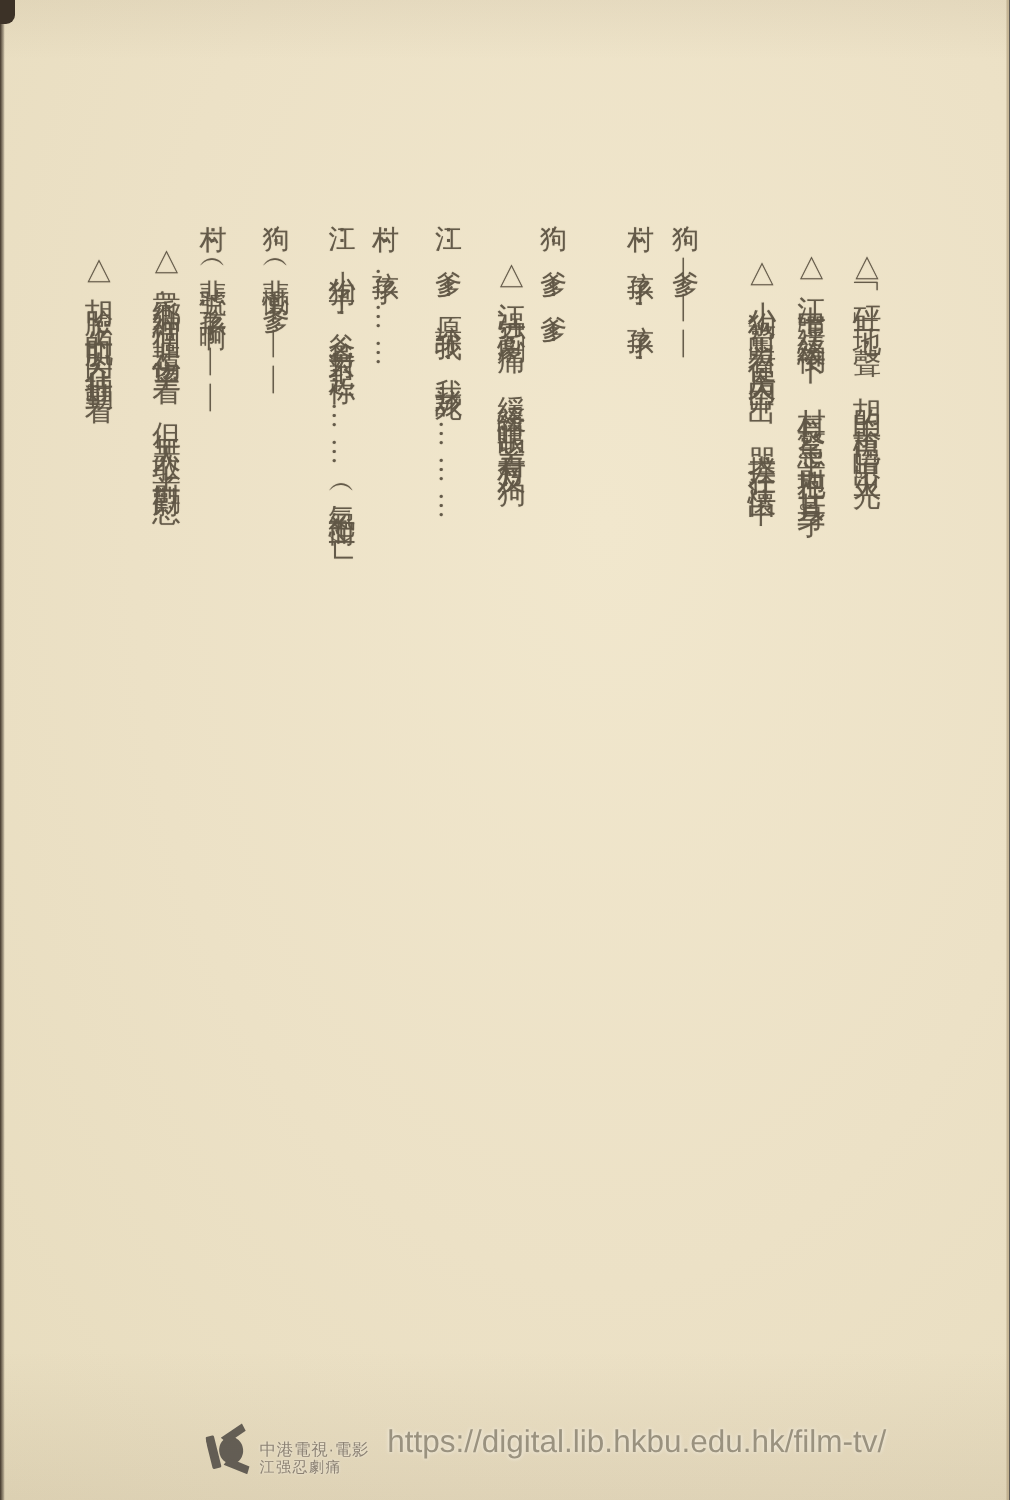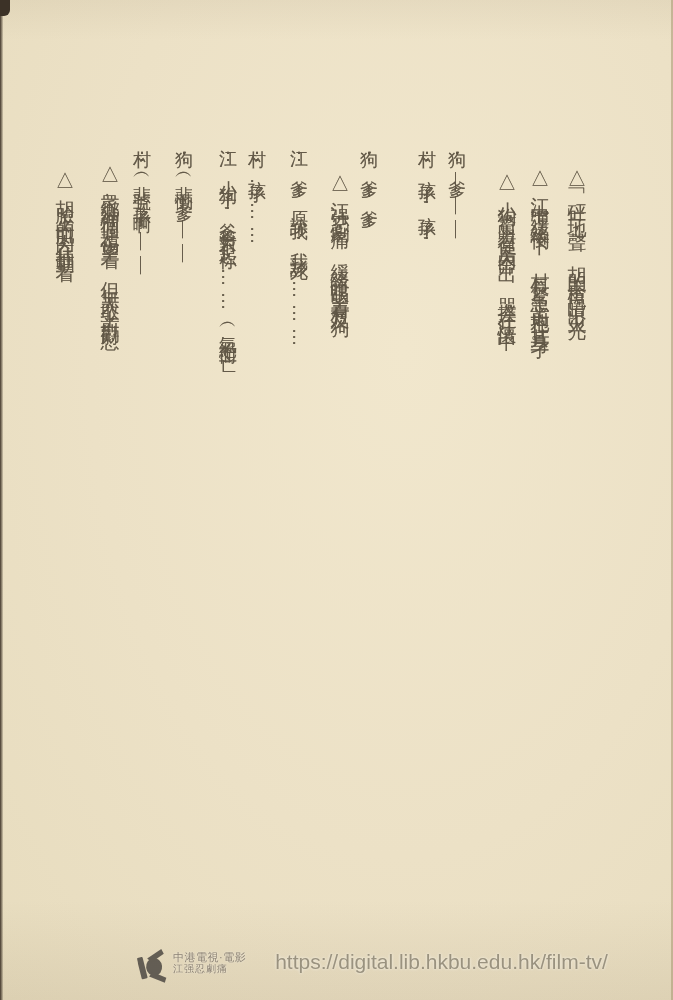--- a/index.html
+++ b/index.html
@@ -21,25 +21,25 @@
     text-orientation:mixed;
     white-space:nowrap;
     color:rgba(96,86,70,0.95);
     text-shadow:0 0 0.6px rgba(96,86,70,0.5);
   }
   .scene{font-size:19px;letter-spacing:7px;}
   .dialog{font-size:18px;letter-spacing:6px;}
 
   .watermark{position:absolute;left:138px;top:944px;display:flex;align-items:flex-start;}
   .wm-logo{width:30px;height:36px;margin-top:4px;transform:rotate(-6deg);opacity:0.85;}
-  .wm-lines{margin-left:5px;margin-top:7px;color:#8b8173;font-family:"Liberation Sans", sans-serif;
+  .wm-lines{margin-left:5px;margin-top:17px;color:#8b8173;font-family:"Liberation Sans", sans-serif;
     text-shadow:0 0 2px rgba(255,255,255,0.6);}
   .wm-line1{font-size:11px;line-height:12px;letter-spacing:0.5px;}
   .wm-line2{font-size:10px;line-height:11px;letter-spacing:1px;}
-  .wm-url{margin-left:29px;margin-top:6px;font-family:"Liberation Sans", sans-serif;
+  .wm-url{margin-left:12px;margin-top:6px;font-family:"Liberation Sans", sans-serif;
     font-size:21px;color:#9a927f;text-shadow:0 0 3px rgba(255,255,255,0.75);}
 </style>
 </head>
 <body>
 
 <div class="page">
   <div class="left-edge"></div>
   <div class="top-corner"></div>
   <div class="right-edge"></div>
 

